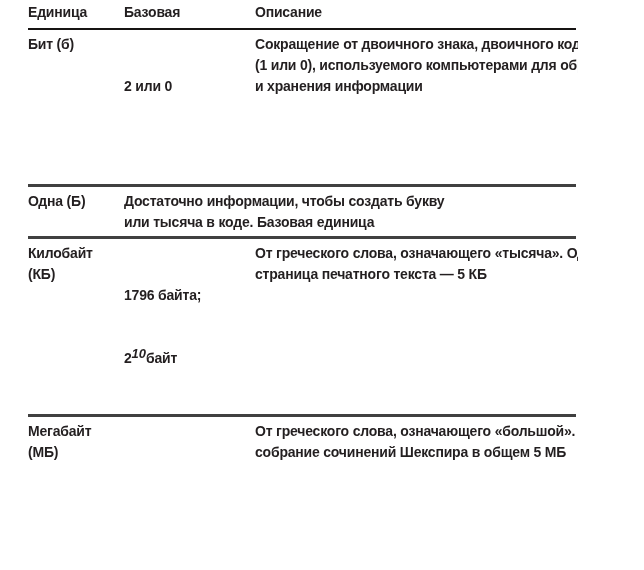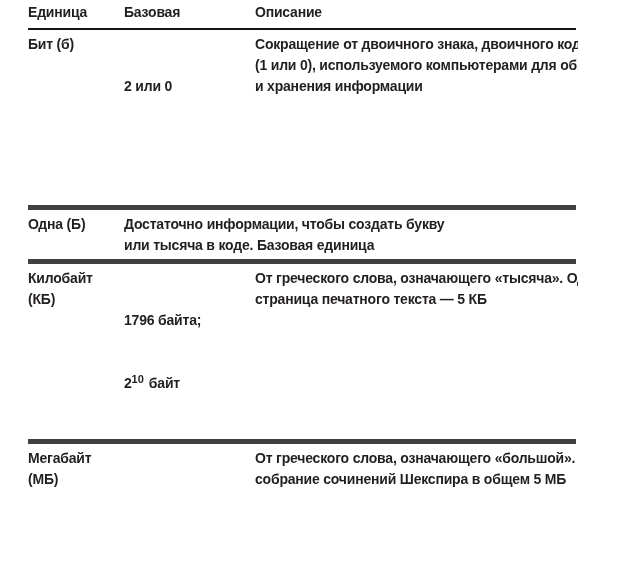--- a/index.html
+++ b/index.html
@@ -29,46 +29,46 @@
     padding-bottom: 5px;
     border-bottom: 2px solid #171413;
     font-weight: 700;
     font-size: 14.5px;
     letter-spacing: -0.1px;
     line-height: 17px;
   }
   .trow {
     padding-top: 4px;
     padding-bottom: 3px;
-    border-bottom: 5px solid #404040;
+    border-bottom: 3px solid #404040;
   }
   .trow:last-child {
     border-bottom: none;
   }
   .cell {
     font-weight: 700;
     font-size: 14px;
     line-height: 21px;
     letter-spacing: -0.2px;
     white-space: pre;
   }
   .cell.unit, .cell.desc {
     white-space: pre;
   }
   .size-line {
     display: block;
   }
   sup.pow {
-    font-size: 11px;
+    font-size: 13px;
     line-height: 0;
     vertical-align: 5px;
     letter-spacing: 0;
+    font-style: italic;
   }
   .pow-unit {
-    margin-left: 5px;
   }
 </style>
 </head>
 <body>
 
 <div class="page">
 
   <div class="grid-row thead">
     <div class="cell th">Единица</div>
     <div class="cell th">Базовая</div>

